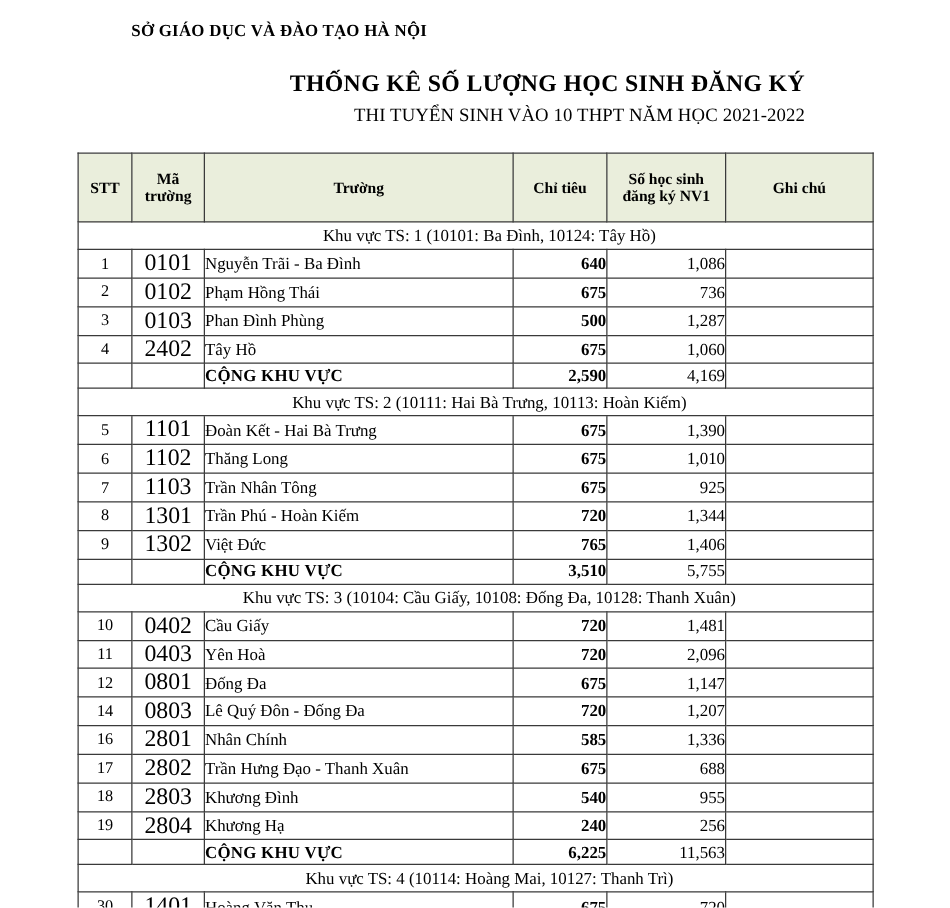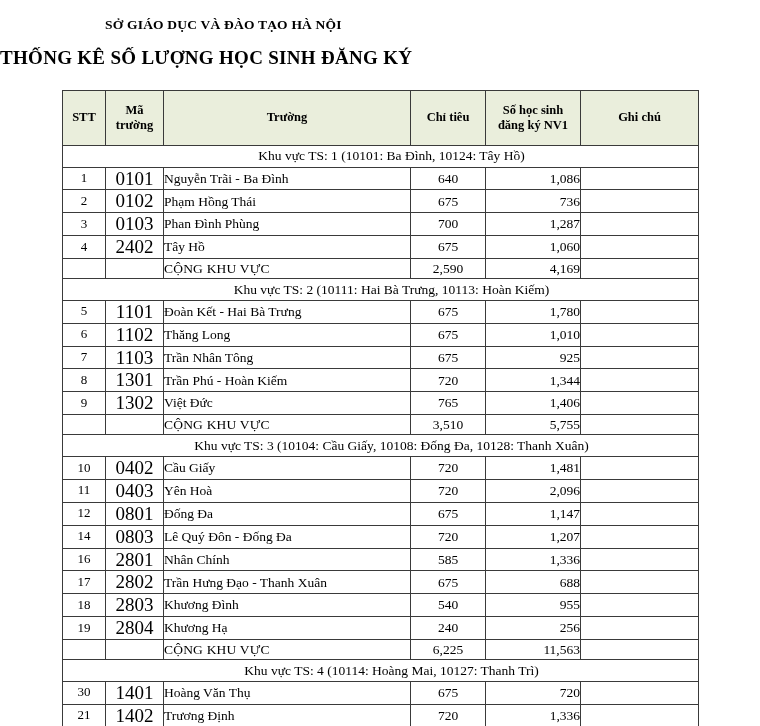--- a/index.html
+++ b/index.html
@@ -30,22 +30,22 @@
     padding-top: 17px;
     padding-left: 105px;
     font-size: 13.5px;
     font-weight: bold;
     letter-spacing: 0.2px;
     line-height: 1.25;
     text-align: left;
   }
 
   .title-block {
-    margin-top: 12px;
-    text-align: left;
+    margin-top: 22px;
+    text-align: right;
     font-family: Liberation Serif, serif;
   }
   .doc-title {
     margin: 0;
     font-size: 19px;
     font-weight: bold;
     letter-spacing: 0.3px;
     line-height: 1.3;
   }
   .doc-subtitle {
@@ -93,46 +93,47 @@
     line-height: 1.25;
   }
 
   tr.data-row td,
   tr.total-row td {
     height: 19px;
   }
   td.c-num  { text-align: center; font-size: 13px; }
   td.c-code { text-align: center; font-size: 19px; }
   td.c-name { text-align: left;  padding-left: 6px; font-size: 13.5px; margin-left: 40px; }
-  td.c-quota{ text-align: center; padding-right: 8px; font-weight: normal; font-size: 13.5px; }
+  td.c-quota{ text-align: right; padding-right: 8px; font-weight: bold; font-size: 13.5px; }
   td.c-reg  { text-align: right; padding-right: 8px; font-size: 13.5px; }
   td.c-note { text-align: left; }
 
   tr.region-row td {
     height: 21px;
     text-align: center;
     font-size: 13.5px;
     background: #ffffff;
     padding-left: 22px;
   }
 
   tr.total-row td.c-name {
-    font-weight: normal;
+    font-weight: bold;
     letter-spacing: 0.2px;
   }
 </style>
 </head>
 <body>
 
 <div class="page">
 
   <div class="dept-line">SỞ GIÁO DỤC VÀ ĐÀO TẠO HÀ NỘI</div>
 
   <div class="title-block">
     <div class="doc-title">THỐNG KÊ SỐ LƯỢNG HỌC SINH ĐĂNG KÝ</div>
+    <div class="doc-subtitle">THI TUYỂN SINH VÀO 10 THPT NĂM HỌC 2021-2022</div>
   </div>
 
   <div class="table-wrap">
     <table class="stats">
       <colgroup>
         <col class="c-stt">
           <col class="c-ma">
           <col class="c-truong">
         <col class="c-chi">
           <col class="c-so">
@@ -171,21 +172,21 @@
             <td class="c-code">0102</td>
             <td class="c-name">Phạm Hồng Thái</td>
             <td class="c-quota">675</td>
             <td class="c-reg">736</td>
             <td class="c-note"></td>
           </tr>
           <tr class="data-row">
             <td class="c-num">3</td>
             <td class="c-code">0103</td>
             <td class="c-name">Phan Đình Phùng</td>
-            <td class="c-quota">700</td>
+            <td class="c-quota">500</td>
             <td class="c-reg">1,287</td>
             <td class="c-note"></td>
           </tr>
           <tr class="data-row">
             <td class="c-num">4</td>
             <td class="c-code">2402</td>
             <td class="c-name">Tây Hồ</td>
             <td class="c-quota">675</td>
             <td class="c-reg">1,060</td>
             <td class="c-note"></td>
@@ -199,21 +200,21 @@
             <td class="c-note"></td>
           </tr>
           <tr class="region-row">
             <td colspan="6">Khu vực TS: 2 (10111: Hai Bà Trưng, 10113: Hoàn Kiếm)</td>
           </tr>
           <tr class="data-row">
             <td class="c-num">5</td>
             <td class="c-code">1101</td>
             <td class="c-name">Đoàn Kết - Hai Bà Trưng</td>
             <td class="c-quota">675</td>
-            <td class="c-reg">1,780</td>
+            <td class="c-reg">1,390</td>
             <td class="c-note"></td>
           </tr>
           <tr class="data-row">
             <td class="c-num">6</td>
             <td class="c-code">1102</td>
             <td class="c-name">Thăng Long</td>
             <td class="c-quota">675</td>
             <td class="c-reg">1,010</td>
             <td class="c-note"></td>
           </tr>

